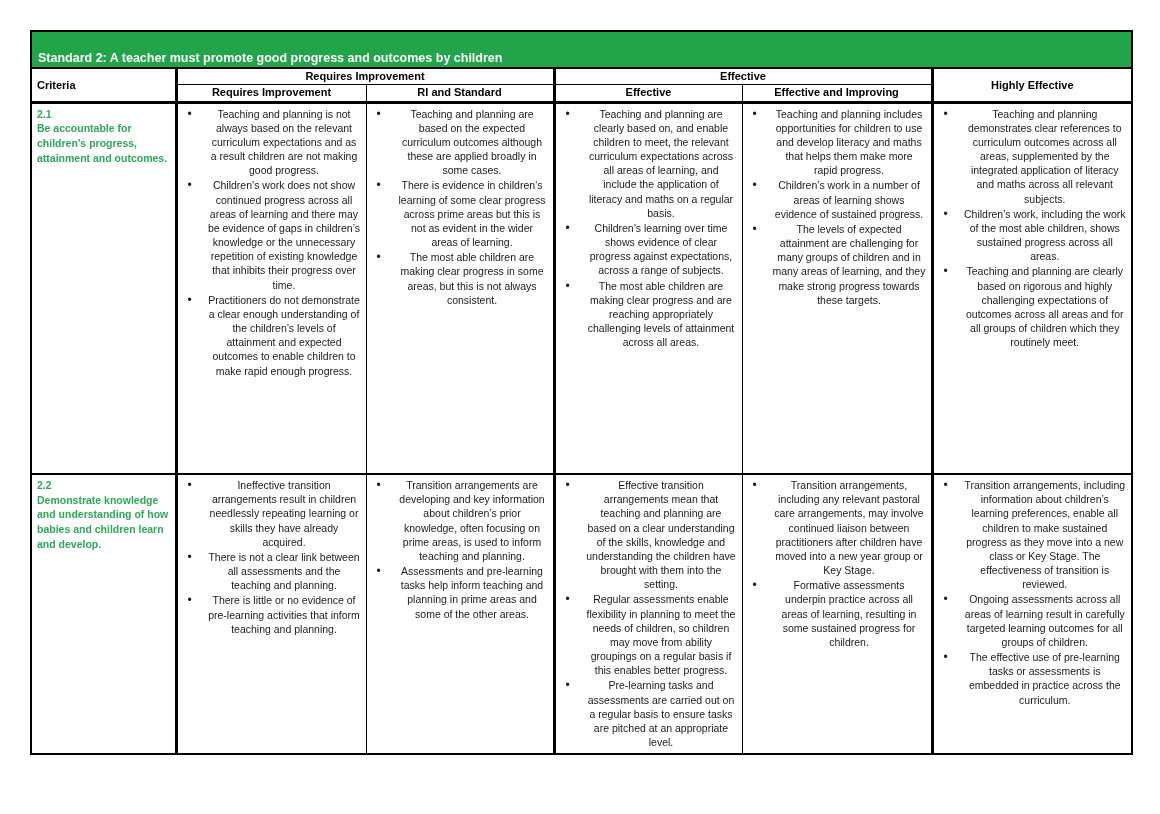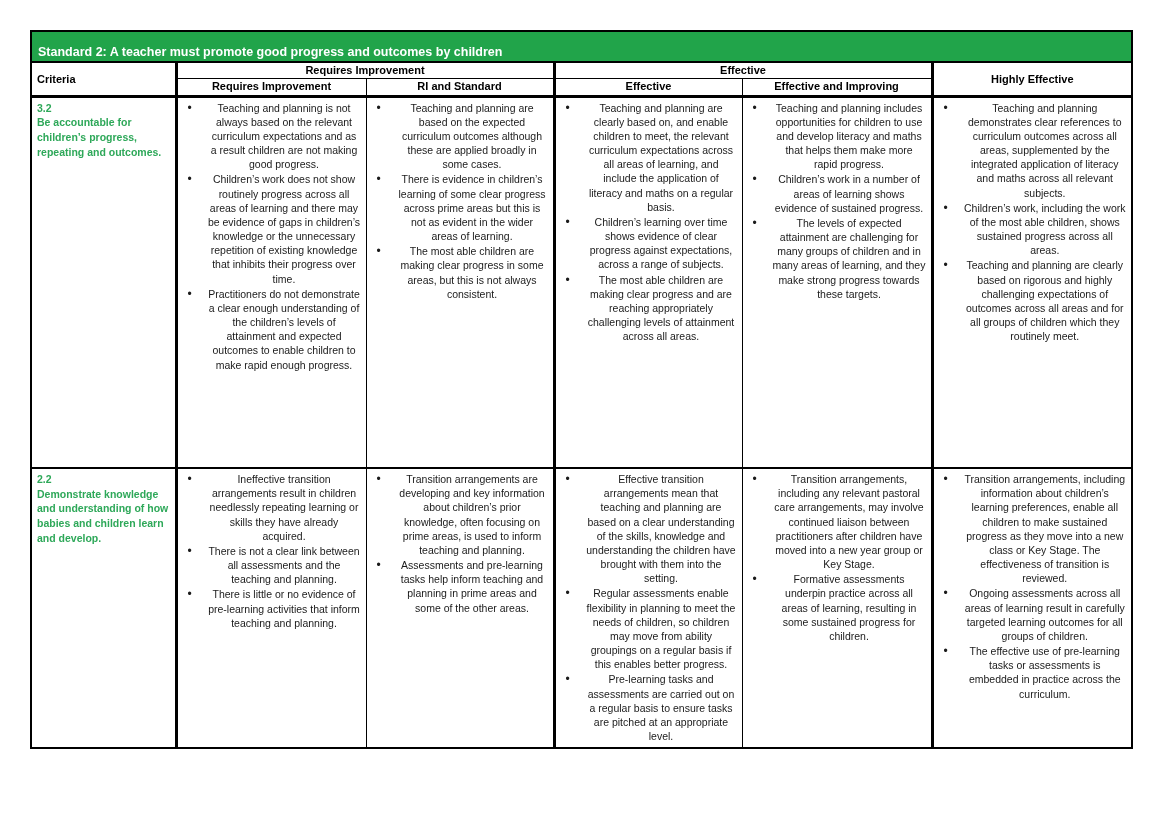--- a/index.html
+++ b/index.html
@@ -34,21 +34,21 @@
   .br-thin{border-right:1px solid var(--line-black);}
   .bb-thick{border-bottom:3px solid var(--line-black);}
   .bb-med{border-bottom:2px solid var(--line-black);}
   .bb-thin{border-bottom:1px solid var(--line-black);}
 
   .title-bar{
     background:var(--header-green);
     color:#ffffff;
     font-weight:bold;
     font-size:12.5px;
-    padding:13px 6px 2px 6px;
+    padding:19px 6px 2px 6px;
     height:18px;
   }
   th.head{
     font-size:11px;
     font-weight:bold;
     text-align:center;
     padding:1px 2px;
     color:#000;
   }
   th.head-criteria{
@@ -127,27 +127,27 @@
 
     <tr class="hrow2">
       <th class="head br-thin bb-thick">Requires Improvement</th>
       <th class="head br-thick bb-thick">RI and Standard</th>
       <th class="head br-thin bb-thick">Effective</th>
       <th class="head br-thick bb-thick">Effective and Improving</th>
     </tr>
 
     <tr class="data-row-1">
       <td class="criteria-cell br-thick bb-med">
-        <span class="crit-id">3.2</span>
-        <span>Be accountable for children’s progress, repeating and outcomes.</span>
+        <span class="crit-id">2.1</span>
+        <span>Be accountable for children’s progress, attainment and outcomes.</span>
       </td>
       <td class="bullets-cell br-thin bb-med">
         <ul class="blist">
           <li>Teaching and planning is not always based on the relevant curriculum expectations and as a result children are not making good progress.</li>
-          <li>Children’s work does not show routinely progress across all areas of learning and there may be evidence of gaps in children’s knowledge or the unnecessary repetition of existing knowledge that inhibits their progress over time.</li>
+          <li>Children’s work does not show continued progress across all areas of learning and there may be evidence of gaps in children’s knowledge or the unnecessary repetition of existing knowledge that inhibits their progress over time.</li>
           <li>Practitioners do not demonstrate a clear enough understanding of the children’s levels of attainment and expected outcomes to enable children to make rapid enough progress.</li>
         </ul>
       </td>
       <td class="bullets-cell br-thick bb-med">
         <ul class="blist">
           <li>Teaching and planning are based on the expected curriculum outcomes although these are applied broadly in some cases.</li>
           <li>There is evidence in children’s learning of some clear progress across prime areas but this is not as evident in the wider areas of learning.</li>
           <li>The most able children are making clear progress in some areas, but this is not always consistent.</li>
         </ul>
       </td>

